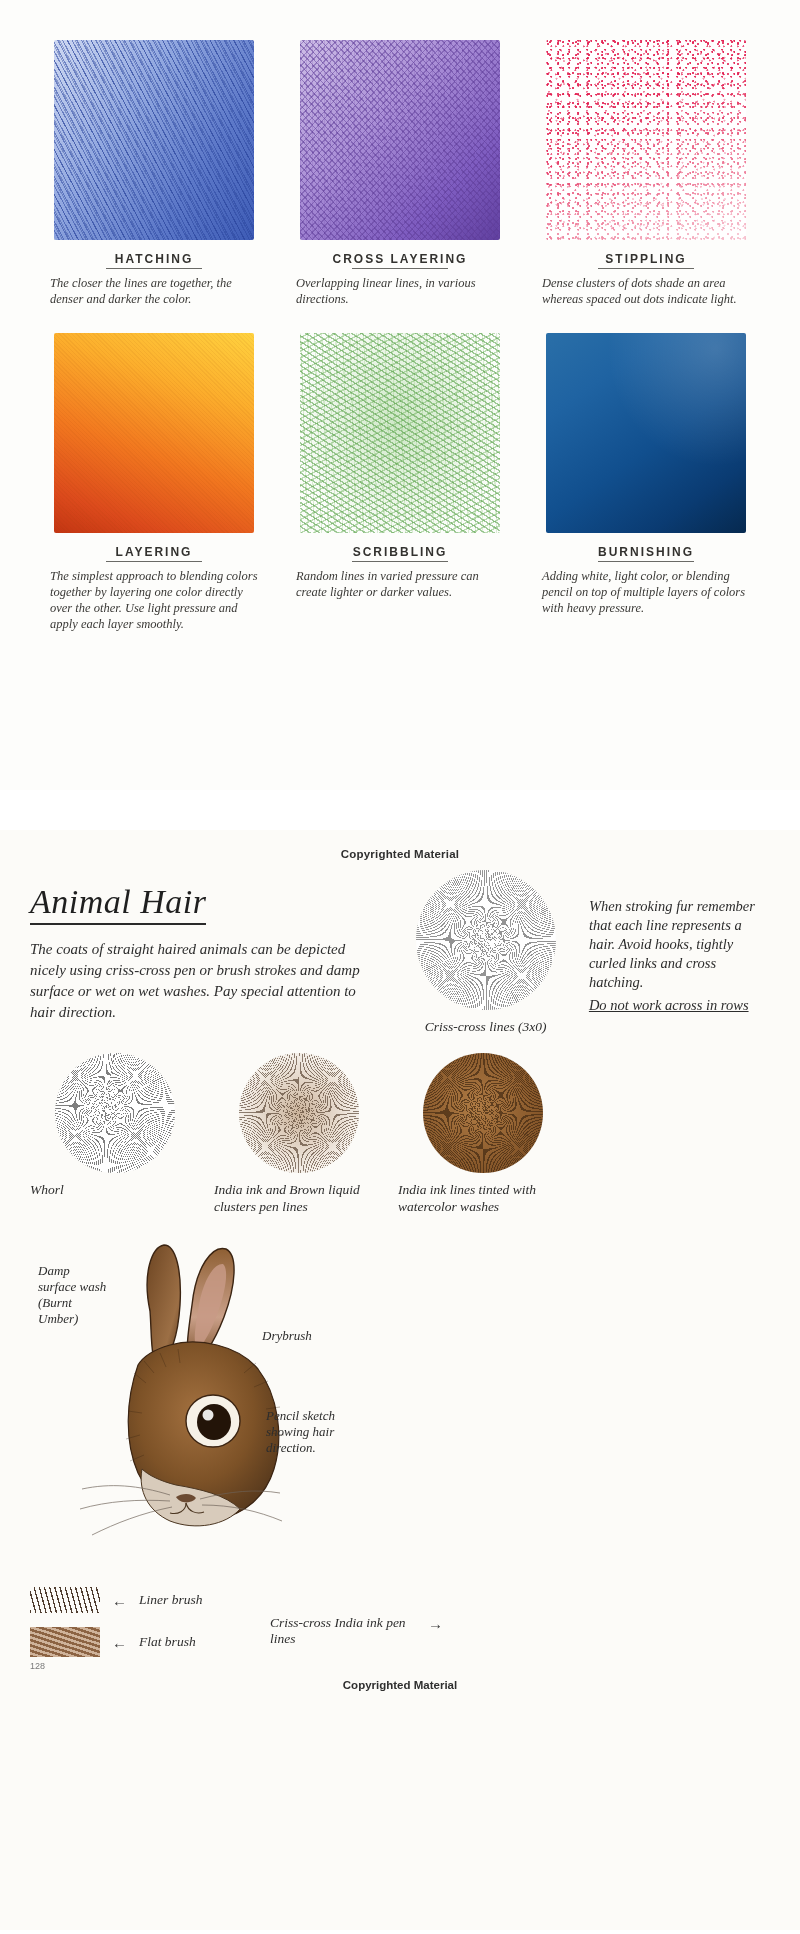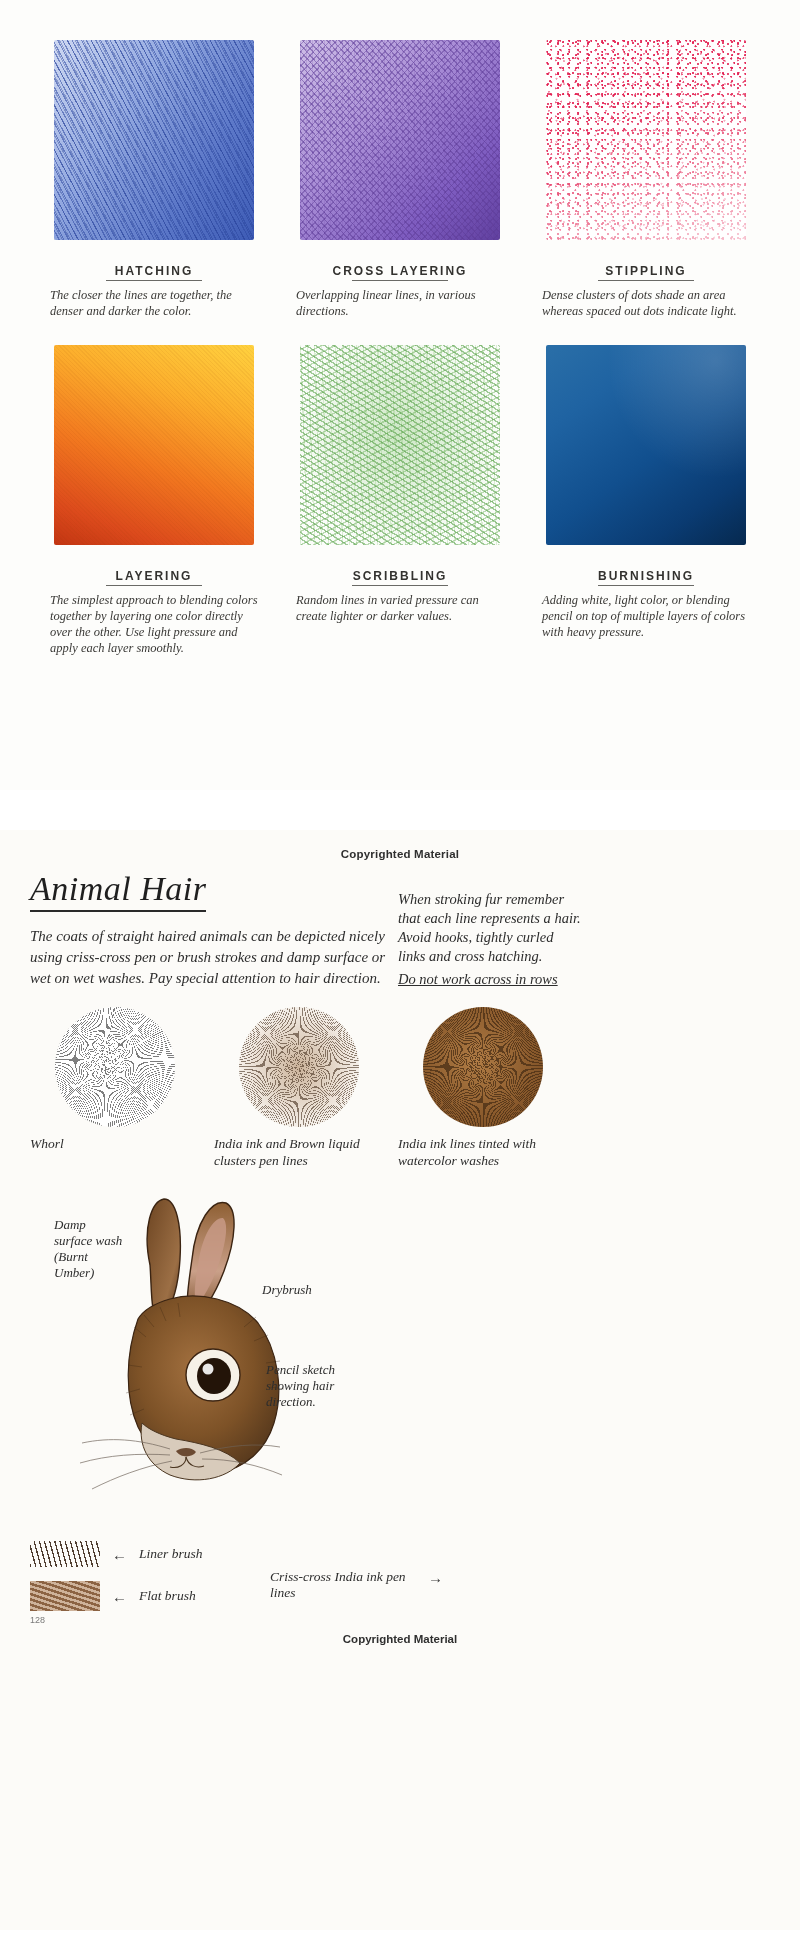--- a/index.html
+++ b/index.html
@@ -41,21 +41,21 @@
     position: relative;
     overflow: hidden;
   }
   .sw-title {
     text-align: center;
     font-family: "Liberation Sans", sans-serif;
     font-size: 12px;
     letter-spacing: 2px;
     font-weight: 700;
     color: #33322f;
-    margin-top: 24px;
+    margin-top: 12px;
     position: relative;
   }
   .sw-title::after {
     content: "";
     display: block;
     width: 96px;
     height: 1px;
     background: #6a6a66;
     margin: 2px auto 0 auto;
   }
@@ -148,22 +148,22 @@
   .copyright-bottom {
     text-align: center;
     font-family: "Liberation Sans", sans-serif;
     font-size: 11.5px;
     font-weight: 700;
     color: #2f2f2f;
     padding: 8px 0 4px 0;
   }
   .ah-header {
     display: flex;
-    gap: 8px;
-    align-items: flex-end;
+    gap: 20px;
+    align-items: center;
   }
   .ah-left { width: 360px; }
   .ah-title {
     font-family: "Liberation Serif", serif;
     font-style: italic;
     font-size: 34px;
     color: #1f1f1f;
     letter-spacing: .5px;
     display: inline-block;
     border-bottom: 2px solid #2a2a2a;
@@ -360,20 +360,24 @@
   <section class="sheet-bottom">
 
     <div class="copyright">Copyrighted Material</div>
 
     <div class="ah-header">
       <div class="ah-left">
         <div class="ah-title">Animal Hair</div>
         <div class="ah-intro">The coats of straight haired animals can be depicted nicely using criss-cross pen or brush strokes and damp surface or wet on wet washes. Pay special attention to hair direction.</div>
       </div>
 
+      <div class="ah-mid">
+        <div class="ball lg fur-criss"></div>
+        <div class="cap center">Criss-cross lines (3x0)</div>
+      </div>
 
       <div class="ah-right">
         <span>When stroking fur remember that each line represents a hair. Avoid hooks, tightly curled links and cross hatching.</span>
         <span class="underline-note">Do not work across in rows</span>
       </div>
     </div>
 
     <div class="row">
       <div class="col">
         <div class="ball fur-whorl"></div>
@@ -445,21 +449,21 @@
             <path d="M214 140 L226 130"></path>
               <path d="M224 154 L238 148"></path>
             <path d="M236 176 L250 174"></path>
               <path d="M240 200 L254 202"></path>
             <path d="M112 180 L98 178"></path>
               <path d="M110 202 L96 206"></path>
             <path d="M114 222 L100 228"></path>
           </g>
         </svg>
 
-        <div class="annot" style="left:24px; top:30px; width:72px;">Damp surface wash (Burnt Umber)</div>
+        <div class="annot" style="left:8px; top:30px; width:72px;">Damp surface wash (Burnt Umber)</div>
         <div class="annot" style="left:232px; top:95px;">Drybrush</div>
         <div class="annot" style="left:236px; top:175px; width:90px;">Pencil sketch showing hair direction.</div>
       </div>
     </div>
 
     <div class="bottom-row">
       <div style="width:230px">
         <div class="brush-row">
           <div class="brush-sample liner-brush"></div>
           <span class="arrow">←</span>

